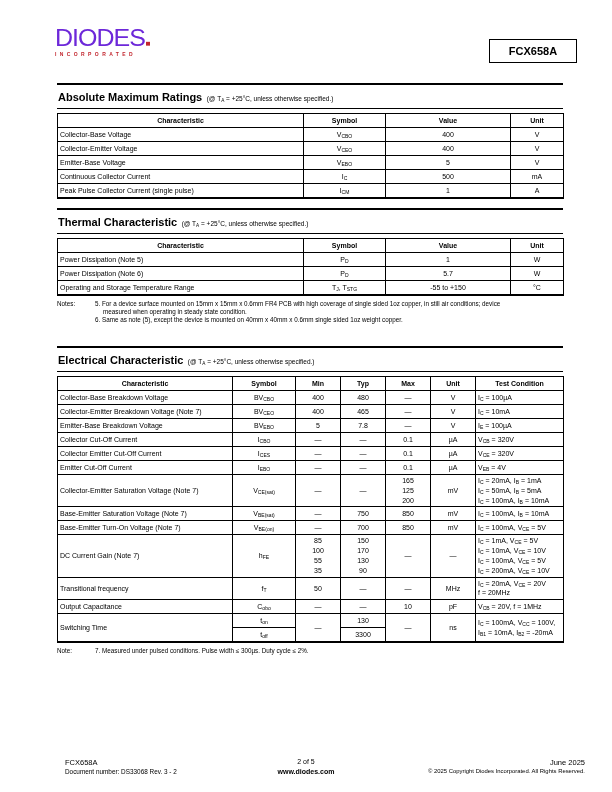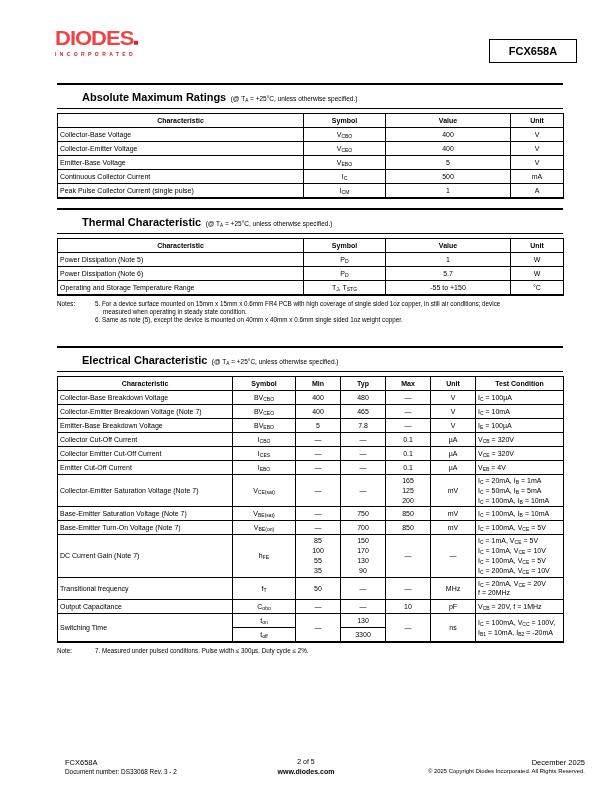--- a/index.html
+++ b/index.html
@@ -1,34 +1,34 @@
 <!DOCTYPE html>
 <html><head>
 <meta charset="utf-8">
 <style>
   html,body{margin:0;padding:0;background:#e8e8e8;}
   .page{width:612px;height:792px;position:relative;background:#ffffff;
         font-family:"Liberation Sans",sans-serif;color:#000;overflow:hidden;margin:0 auto;}
 
   
   .logo{position:absolute;left:55px;top:25px;}
-  .logo-main{font-size:22px;font-weight:bold;letter-spacing:-1px;color:#ef4444;
+  .logo-main{font-size:25px;font-weight:normal;letter-spacing:-1px;color:#6d28d9;
              line-height:25px;transform:scaleY(.96);}
   .logo-dot{display:inline-block;width:4px;height:4px;background:#c2262e;margin-left:1px;}
   .logo-sub{color:#c2262e;font-size:5px;font-weight:bold;letter-spacing:3.4px;margin-top:1px;}
   .part-box{position:absolute;left:489px;top:39px;width:86px;height:22px;border:1.6px solid #000;
             display:flex;align-items:center;justify-content:center;font-weight:bold;font-size:11px;}
 
   
   .section{position:absolute;left:57px;width:506px;}
   #sec-absmax{top:83px;}
   #sec-thermal{top:208px;}
   #sec-electrical{top:346px;}
   .sec-head{border-top:2.6px solid #000;border-bottom:1px solid #000;padding:2px 0 3px 1px;}
-  .sec-title{font-weight:bold;font-size:11px;margin-left:24px;}
+  .sec-title{font-weight:bold;font-size:11px;}
   .sec-cond{font-size:6.5px;}
 
   
   table.dtable{border-collapse:collapse;width:100%;table-layout:fixed;margin-top:4px;
                border:1.5px solid #000;border-bottom:2.2px solid #000;}
   .dtable th,.dtable td{border:1px solid #000;font-size:7px;padding:1px 3px;height:11px;
                         overflow:hidden;white-space:nowrap;}
   .dtable th{font-weight:bold;text-align:center;}
   td.char{text-align:left;padding-left:2px;}
   td.c{text-align:center;}
@@ -352,17 +352,17 @@
 
   <div class="footer-left">
     <div>FCX658A</div>
     <div class="doc">Document number: DS33068 Rev. 3 - 2</div>
   </div>
   <div class="footer-center">
     <div>2 of 5</div>
     <div class="site">www.diodes.com</div>
   </div>
   <div class="footer-right">
-    <div>December 2025</div>
+    <div>June 2025</div>
     <div class="copy">© 2025 Copyright Diodes Incorporated. All Rights Reserved.</div>
   </div>
 
 </div>
 
 </body></html>

